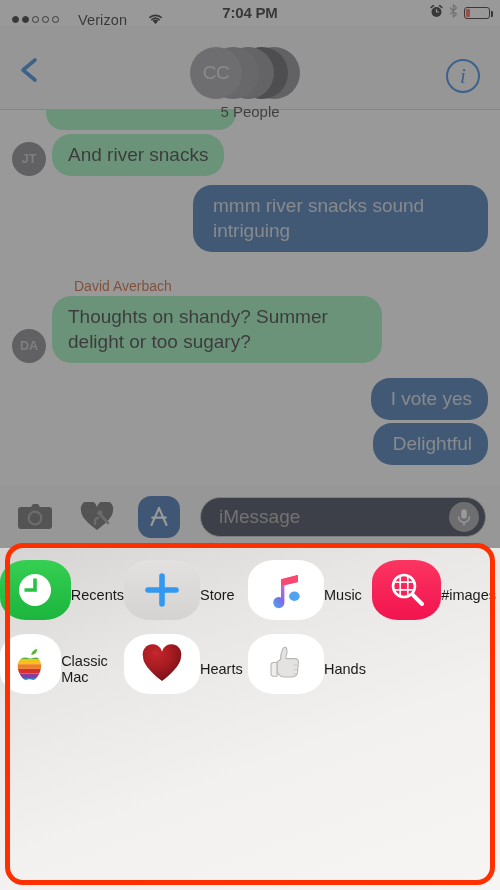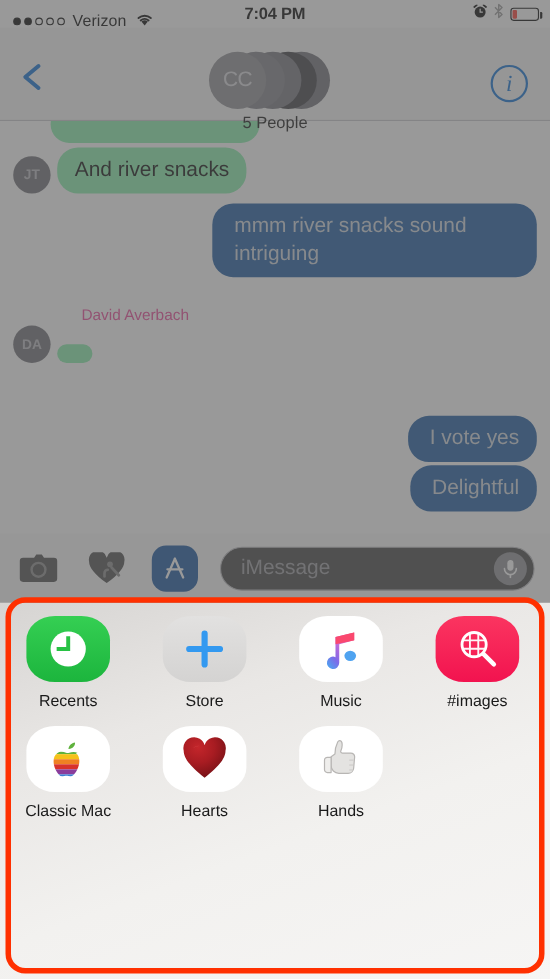--- a/index.html
+++ b/index.html
@@ -22,21 +22,21 @@
     background:rgba(90,90,90,0.62);
     pointer-events:none; z-index:40;
   }
 
   
   #statusbar{
     position:absolute; left:0; top:0; width:500px; height:25px;
     display:flex; align-items:center; z-index:5;
     background:#ffffff;
   }
-  .sb-left{ display:flex; align-items:center; gap:4px; padding-left:12px;margin-top:14px; }
+  .sb-left{ display:flex; align-items:center; gap:16px; padding-left:12px;margin-top:14px; }
   .dots{ display:flex; gap:3px; align-items:center; }
   .dot{ width:7px;height:7px;border-radius:50%;border:1.3px solid #000; }
   .dot.fill{ background:#000; }
   .carrier{ font-size:14.5px; color:#000; letter-spacing:.1px; margin-left:3px; }
   .wifi{ margin-left:4px; }
   .sb-center{ position:absolute; left:0; right:0; text-align:center;
     font-size:15px; font-weight:bold; color:#000; letter-spacing:-.2px;}
   .sb-right{ position:absolute; right:10px; display:flex; align-items:center; gap:6px; }
   .batt{ width:26px;height:12px;border:1.4px solid #000;border-radius:3px;position:relative;}
   .batt:after{content:"";position:absolute;right:-4px;top:3px;width:2.5px;height:6px;
@@ -72,47 +72,47 @@
   .row{ position:absolute; display:flex; align-items:flex-end; }
   .bubble{ border-radius:19px; padding:8px 16px 9px; font-size:19px; line-height:25px;
     max-width:305px; position:relative; }
   .in  .bubble{ background:#86efac; color:#0a0a0a; }
   .out .bubble{ background:#1858a0; color:#cfd6de;padding-left:20px; }
   .tail-l{ position:absolute; left:-6px; bottom:0; width:16px; height:16px; overflow:hidden; }
   .tail-r{ position:absolute; right:-6px; bottom:0; width:16px; height:16px; overflow:hidden; }
   .mini-av{ width:34px;height:34px;border-radius:50%;background:#6d6d74;
     display:flex;align-items:center;justify-content:center;
     color:#b9b9bf;font-size:12.5px;font-weight:bold;margin-right:6px;flex:0 0 auto;}
-  .sender{ position:absolute; font-size:14px; color:#ec4899; }
+  .sender{ position:absolute; font-size:14px; color:#c2410c; }
 
   
   #toolbar{ position:absolute; left:0; top:485px; width:500px; height:63px;
     background:#fafafa; display:flex; align-items:center; padding:0 14px; gap:20px; }
   .tb-icon{ width:42px;height:42px;display:flex;align-items:center;justify-content:center;flex:0 0 auto;}
   #appstore-icon{ width:42px;height:42px;border-radius:13px;background:#14539f;
     display:flex;align-items:center;justify-content:center; }
   #msg-field{ flex:1; height:40px; border:1.4px solid #b9b9bd; border-radius:20px;
-    display:flex; align-items:center; padding:0 6px 0 18px; position:relative; background:#404040;}
+    display:flex; align-items:center; padding:0 6px 0 18px; position:relative; background:#0f172a;}
   #msg-placeholder{ font-size:19px; color:#9a9a9f; flex:1; }
   #mic-btn{ width:30px;height:30px;border-radius:50%;background:#8e8e93;
     display:flex;align-items:center;justify-content:center;flex:0 0 auto;}
 
   
   #drawer{
     position:absolute; left:0; top:548px; width:500px; height:342px;
     background:linear-gradient(160deg,#d6d4d2 0%,#e9e7e5 30%,#f2f1ef 60%,#f6f5f4 100%);
     z-index:10;
   }
   #highlight{
     position:absolute; left:5px; top:543px; width:490px; height:342px;
     border:5px solid #ff3000; border-radius:18px; z-index:60; pointer-events:none;
   }
   #appgrid{ position:absolute; left:0; top:0; width:500px;
     display:flex; flex-wrap:wrap; padding:12px 0 0 0; }
-  .appcell{ width:124px; display:flex; flex-direction:column; align-items:center;
+  .appcell{ width:124px; display:flex; flex-direction:row; align-items:center;
     margin-bottom:14px; }
   .appicon{ width:76px; height:60px; border-radius:26px/22px;
     display:flex; align-items:center; justify-content:center; overflow:hidden; }
   .applabel{ margin-top:10px; font-size:14.5px; color:#1a1a1a; }
 </style>
 </head>
 <body>
 
 <div id="phone">
 
@@ -203,20 +203,21 @@
               <path d="M0 16 C7 16 12 12 14 16 L0 16 Z" fill="#1858a0"></path>
             </svg>
         </span>
       </div>
     </div>
 
     <div class="sender" style="left:74px; top:168px;">David Averbach</div>
     <div class="row in" style="left:12px; top:186px;">
       <div class="mini-av">DA</div>
       <div class="bubble" style="max-width:330px;">
+        <span>Thoughts on shandy? Summer delight or too sugary?</span>
         <span class="tail-l">
           <svg width="16" height="16" viewBox="0 0 16 16">
               <path d="M16 16 C9 16 4 12 2 16 L16 16 Z" fill="#b5b5b8"></path>
             </svg>
         </span>
       </div>
     </div>
 
     <div class="row out" style="right:12px; top:268px;">
       <div class="bubble">

